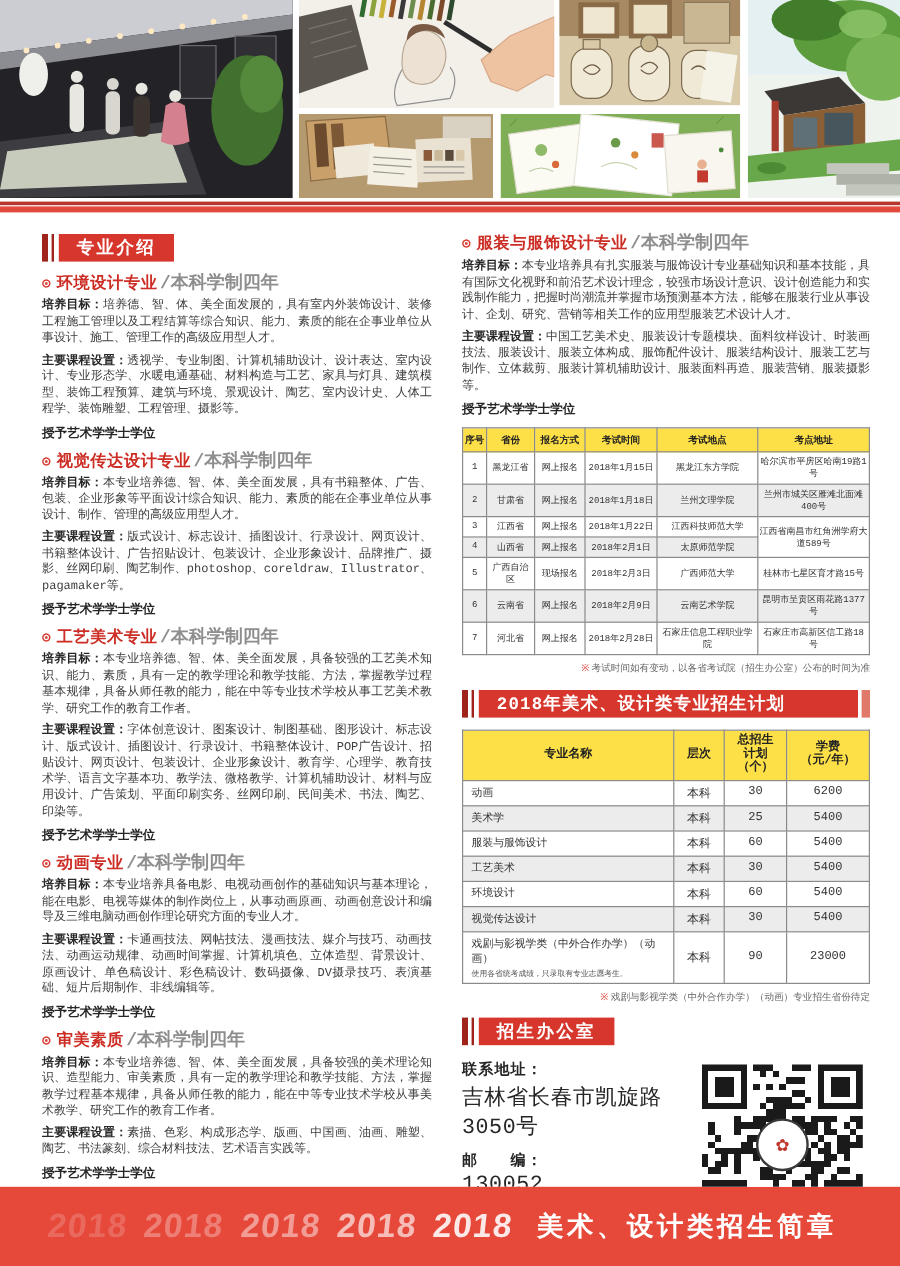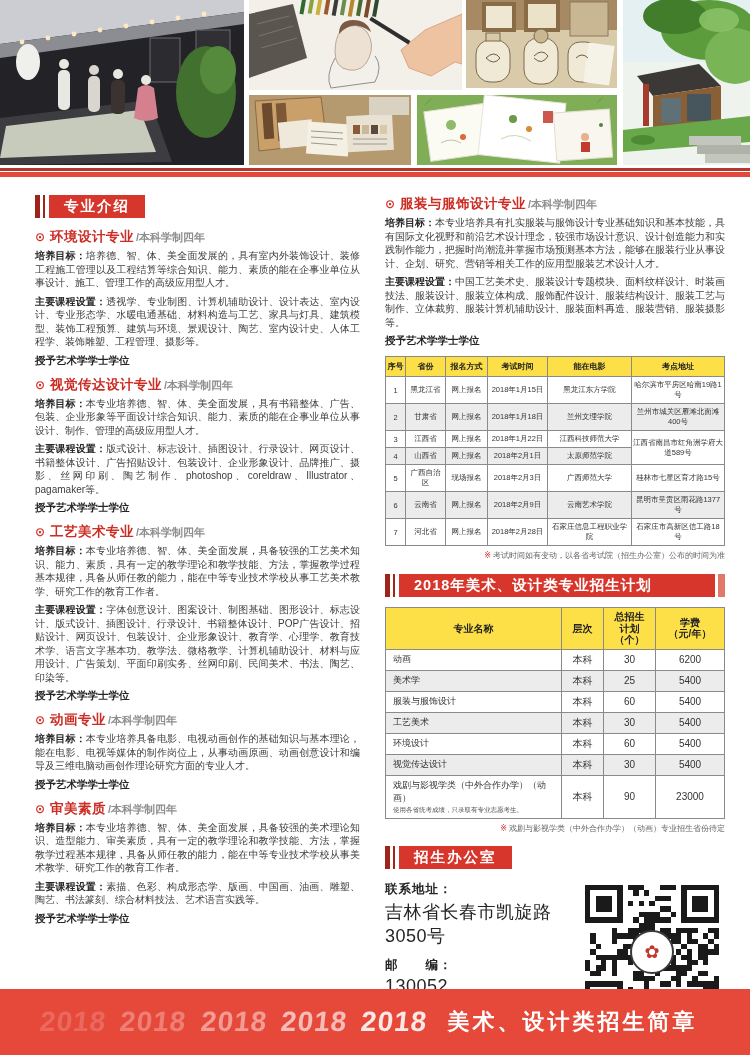--- a/index.html
+++ b/index.html
@@ -8,38 +8,38 @@
   .page { width:750px; height:1055px; display:flex; flex-direction:column; background:#fff; overflow:hidden; }
 
   
   .collage { position:relative; height:166px; background:#fff; flex:none; }
   .tile { position:absolute; overflow:hidden; }
   .tile svg { display:block; width:100%; height:100%; }
   .sep1 { height:3px; background:#b5362c; margin-top:2px; flex:none; }
   .sep2 { height:5px; background:#e2493c; margin-top:1px; flex:none; }
 
   
-  .content { display:flex; padding:18px 25px 0 35px; gap:25px; flex:1; overflow:hidden; }
+  .content { display:flex; padding:18px 25px 0 35px; gap:25px; flex:1; overflow:hidden;font-family:Liberation Mono, monospace; }
   .col-left  { width:325px; flex:none; }
   .col-right { width:340px; flex:none; }
 
   
   .banner { display:flex; align-items:stretch; height:23px; margin-bottom:10px; }
   .bar1 { width:5px; background:#9e241c; margin-right:3px; flex:none; }
   .bar2 { width:2px; background:#9e241c; margin-right:4px; flex:none; }
   .banner-box { background:#d6362c; color:#fff; font-weight:bold; font-size:14.5px;
                 display:flex; align-items:center; padding:0 15px; letter-spacing:2px; }
   .banner-full .banner-box { flex:1; letter-spacing:1px; }
   .endcap { width:7px; background:#e0796a; margin-left:3px; flex:none; }
 
   
   .major-h { display:flex; align-items:baseline; margin:8px 0 3px; line-height:17px; }
   .dot  { color:#d6362c; margin-right:5px; font-size:12px; }
   .mname{ color:#cc2d24; font-weight:bold; font-size:13.5px; letter-spacing:0.5px; }
-  .msuf { color:#8e8e8e; font-size:11px; margin-left:2px;text-align:right; }
+  .msuf { color:#8e8e8e; font-size:15px; margin-left:2px;text-align:right; }
   .body { font-size:10px; line-height:13.5px; color:#3d3d3d; text-align:justify; margin:2px 0 5px; }
   .lbl  { color:#262626; font-weight:bold; }
   .degree { font-size:10.5px; font-weight:bold; color:#262626; margin:3px 0 2px; }
 
   
   table { border-collapse:collapse; width:100%; table-layout:fixed; }
   th,td { border:1px solid #8a8a8a; text-align:center; }
   thead th { background:#fde047; font-weight:bold; color:#222; }
   tbody tr:nth-child(even) td { background:#ececec; }
   .exam-table { margin-top:8px; font-size:7.5px; color:#333; }
@@ -292,20 +292,21 @@
         <p class="degree">授予艺术学学士学位</p>
       </div>
 
       <div>
         <h3 class="major-h">
             <span class="dot">⊙</span>
             <span class="mname">动画专业</span>
             <span class="msuf">/本科学制四年</span>
           </h3>
         <p class="body"><span class="lbl">培养目标：</span><span>本专业培养具备电影、电视动画创作的基础知识与基本理论，能在电影、电视等媒体的制作岗位上，从事动画原画、动画创意设计和编导及三维电脑动画创作理论研究方面的专业人才。</span></p>
+        <p class="body"><span class="lbl">主要课程设置：</span><span>卡通画技法、网帖技法、漫画技法、媒介与技巧、动画技法、动画运动规律、动画时间掌握、计算机填色、立体造型、背景设计、原画设计、单色稿设计、彩色稿设计、数码摄像、DV摄录技巧、表演基础、短片后期制作、非线编辑等。</span></p>
         <p class="degree">授予艺术学学士学位</p>
       </div>
 
       <div>
         <h3 class="major-h">
             <span class="dot">⊙</span>
             <span class="mname">审美素质</span>
             <span class="msuf">/本科学制四年</span>
           </h3>
         <p class="body"><span class="lbl">培养目标：</span><span>本专业培养德、智、体、美全面发展，具备较强的美术理论知识、造型能力、审美素质，具有一定的教学理论和教学技能、方法，掌握教学过程基本规律，具备从师任教的能力，能在中等专业技术学校从事美术教学、研究工作的教育工作者。</span></p>
@@ -335,21 +336,21 @@
             <col style="width:60px">
             <col style="width:84px">
             <col>
           </colgroup>
         <thead>
             <tr>
               <th>序号</th>
               <th>省份</th>
               <th>报名方式</th>
               <th>考试时间</th>
-              <th>能在电影</th>
+              <th>考试地点</th>
               <th>考点地址</th>
             </tr>
           </thead>
         <tbody>
             <tr>
               <td>1</td>
               <td>黑龙江省</td>
               <td>网上报名</td>
               <td>2018年1月15日</td>
               <td>黑龙江东方学院</td>

